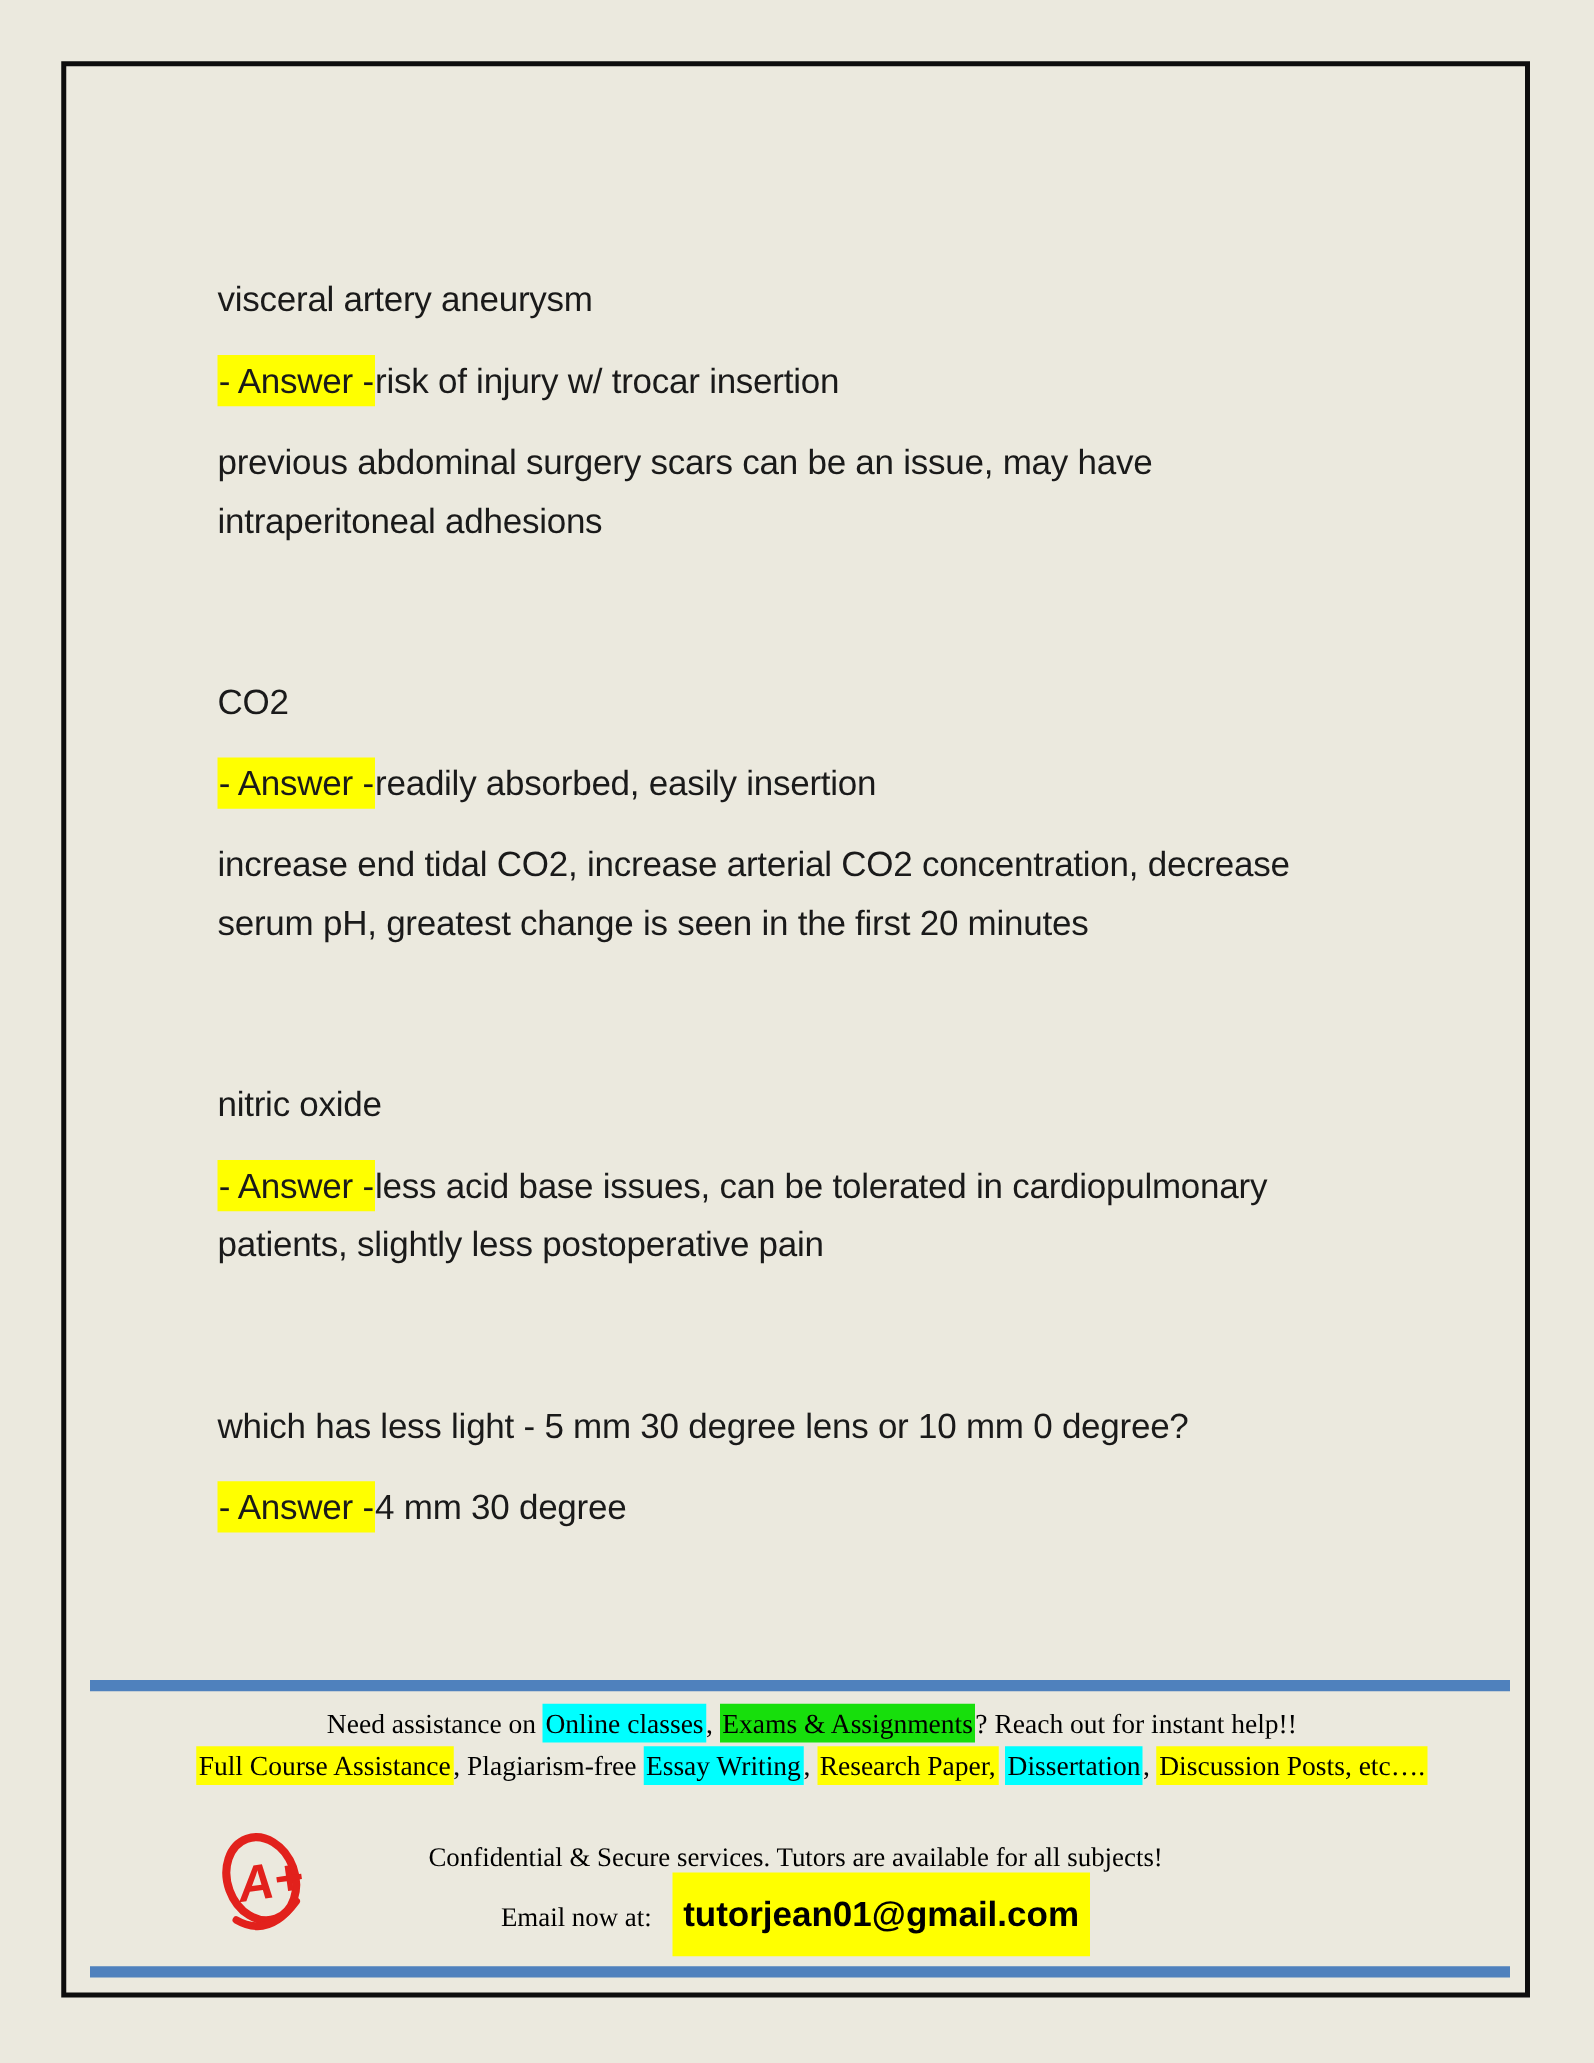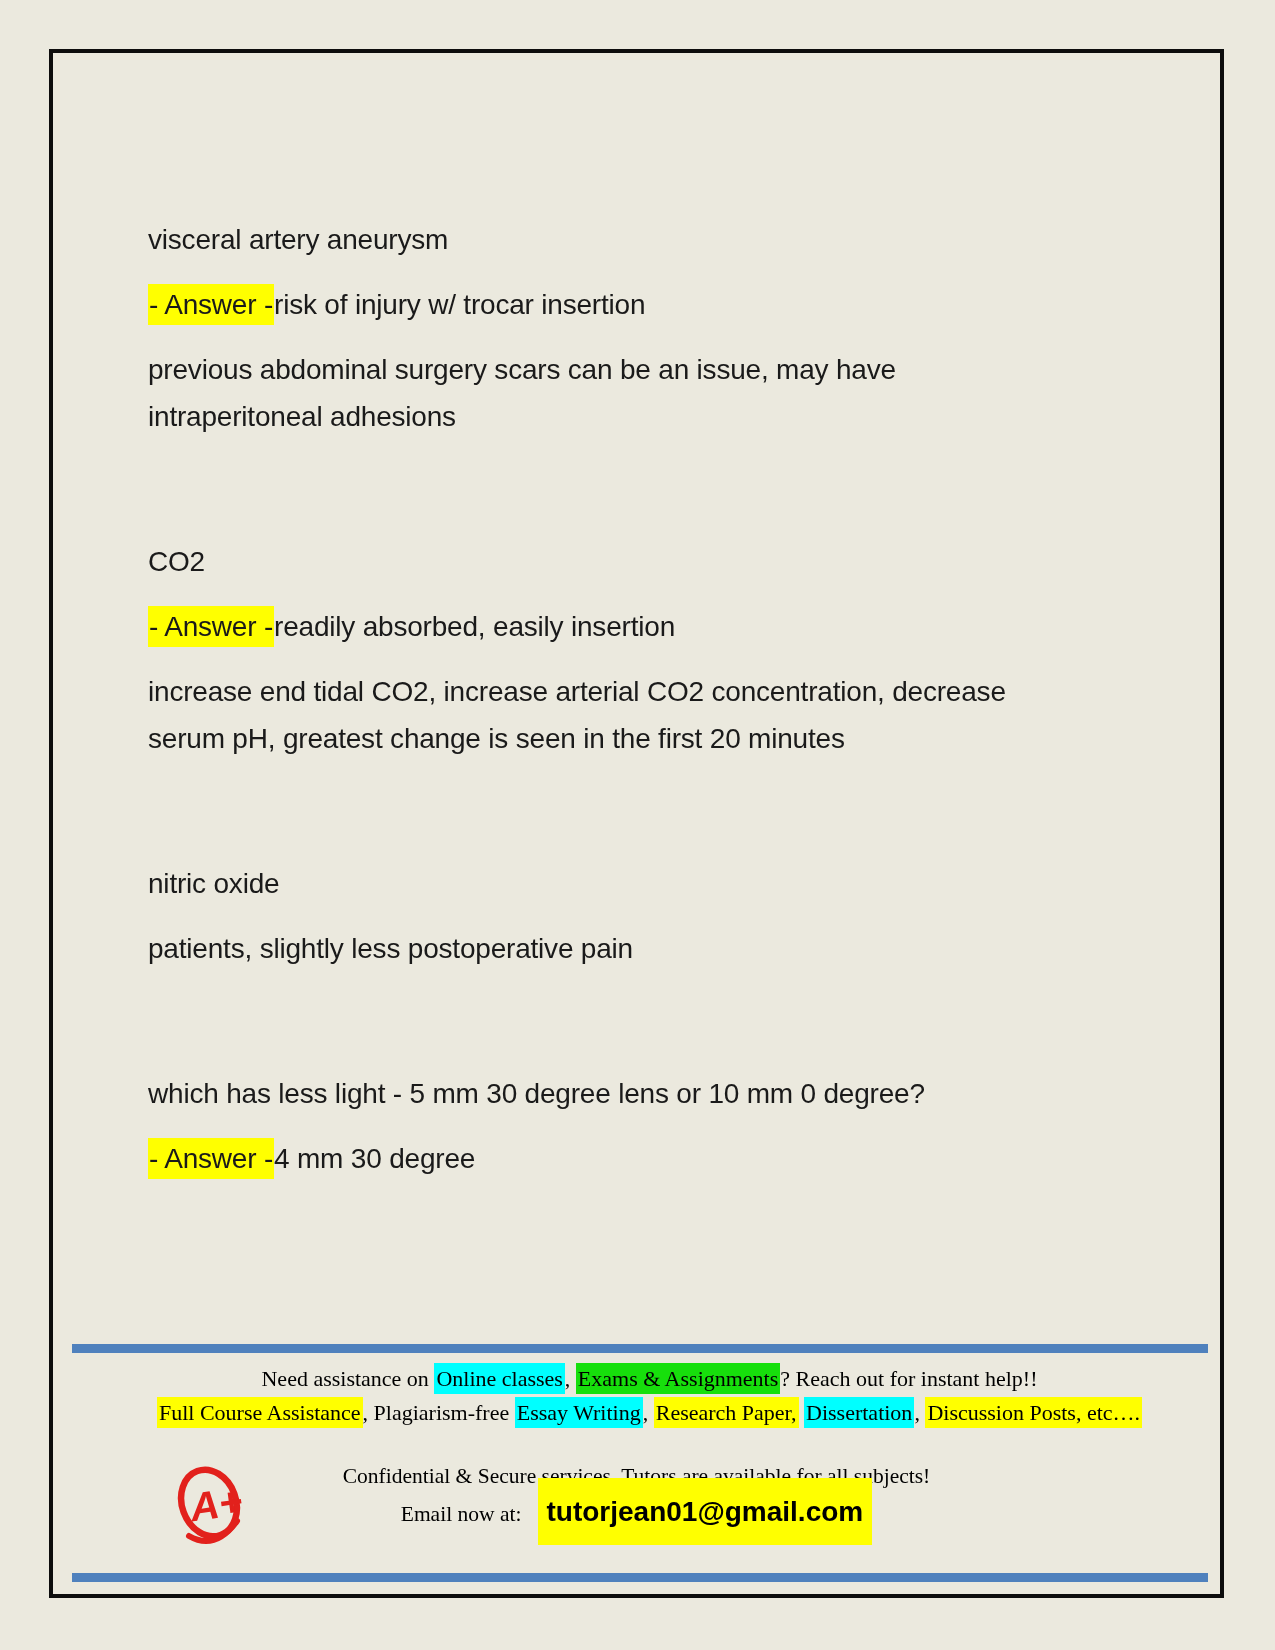--- a/index.html
+++ b/index.html
@@ -15,21 +15,21 @@
     width:1175px; height:1549px;
     border:4px solid var(--border, #0D0D0D);
   }
   
   .content {
     position:absolute; left:95px; top:163px; right:40px;
     color: var(--text, #1A1A1A);
     font-size:28px; letter-spacing:-0.2px;
   }
   .para { margin:0 0 18px 0; }
-  .para .line { line-height:47px; white-space:nowrap; }
+  .para .line { line-height:47px; white-space:nowrap;margin-left:26px; }
   .spacer { height:80px; }
   .hl { padding:5px 1px; }
   .hl-yellow { background: var(--yellow,#FFFF00); }
   .hl-cyan   { background: var(--cyan,#00FFFF); }
   .hl-green  { background: var(--green,#17DF0C); }
   
   .divider {
     position:absolute; left:19px; width:1136px; height:9px;
     background: var(--blue,#4F81BD);
   }
@@ -41,21 +41,21 @@
     text-align:center; color:#000;
     font-family:"Liberation Serif", serif; font-size:22px;
   }
   .footer-line { line-height:34px; white-space:nowrap;margin-left:26px; }
   .footer-line .hl { padding:3px 2px; }
   .footer-contact {
     position:absolute; top:1405px; left:0; width:100%;
     text-align:center; color:#000;
     font-family:"Liberation Serif", serif; font-size:21.5px;
   }
-  .contact-line { line-height:36px; white-space:nowrap; }
+  .contact-line { line-height:36px; white-space:nowrap;margin-top:10px; }
   .email {
     font-family:"Liberation Sans", sans-serif;
     font-weight:bold; font-size:28px;
     background: var(--yellow,#FFFF00);
     padding:18px 9px;
   }
   .logo {
     position:absolute; left:122px; top:1412px;
     width:70px; height:84px;
   }
@@ -85,20 +85,21 @@
       </div>
       <div class="para">
         <div class="line"><span>increase end tidal CO2, increase arterial CO2 concentration, decrease</span></div>
         <div class="line"><span>serum pH, greatest change is seen in the first 20 minutes</span></div>
       </div>
       <div class="spacer"></div>
       <div class="para">
         <div class="line"><span>nitric oxide</span></div>
       </div>
       <div class="para">
+        <div class="line"><span class="hl hl-yellow">- Answer -</span><span>less acid base issues, can be tolerated in cardiopulmonary</span></div>
         <div class="line"><span>patients, slightly less postoperative pain</span></div>
       </div>
       <div class="spacer"></div>
       <div class="para">
         <div class="line"><span>which has less light - 5 mm 30 degree lens or 10 mm 0 degree?</span></div>
       </div>
       <div class="para">
         <div class="line"><span class="hl hl-yellow">- Answer -</span><span>4 mm 30 degree</span></div>
       </div>
     </div>

